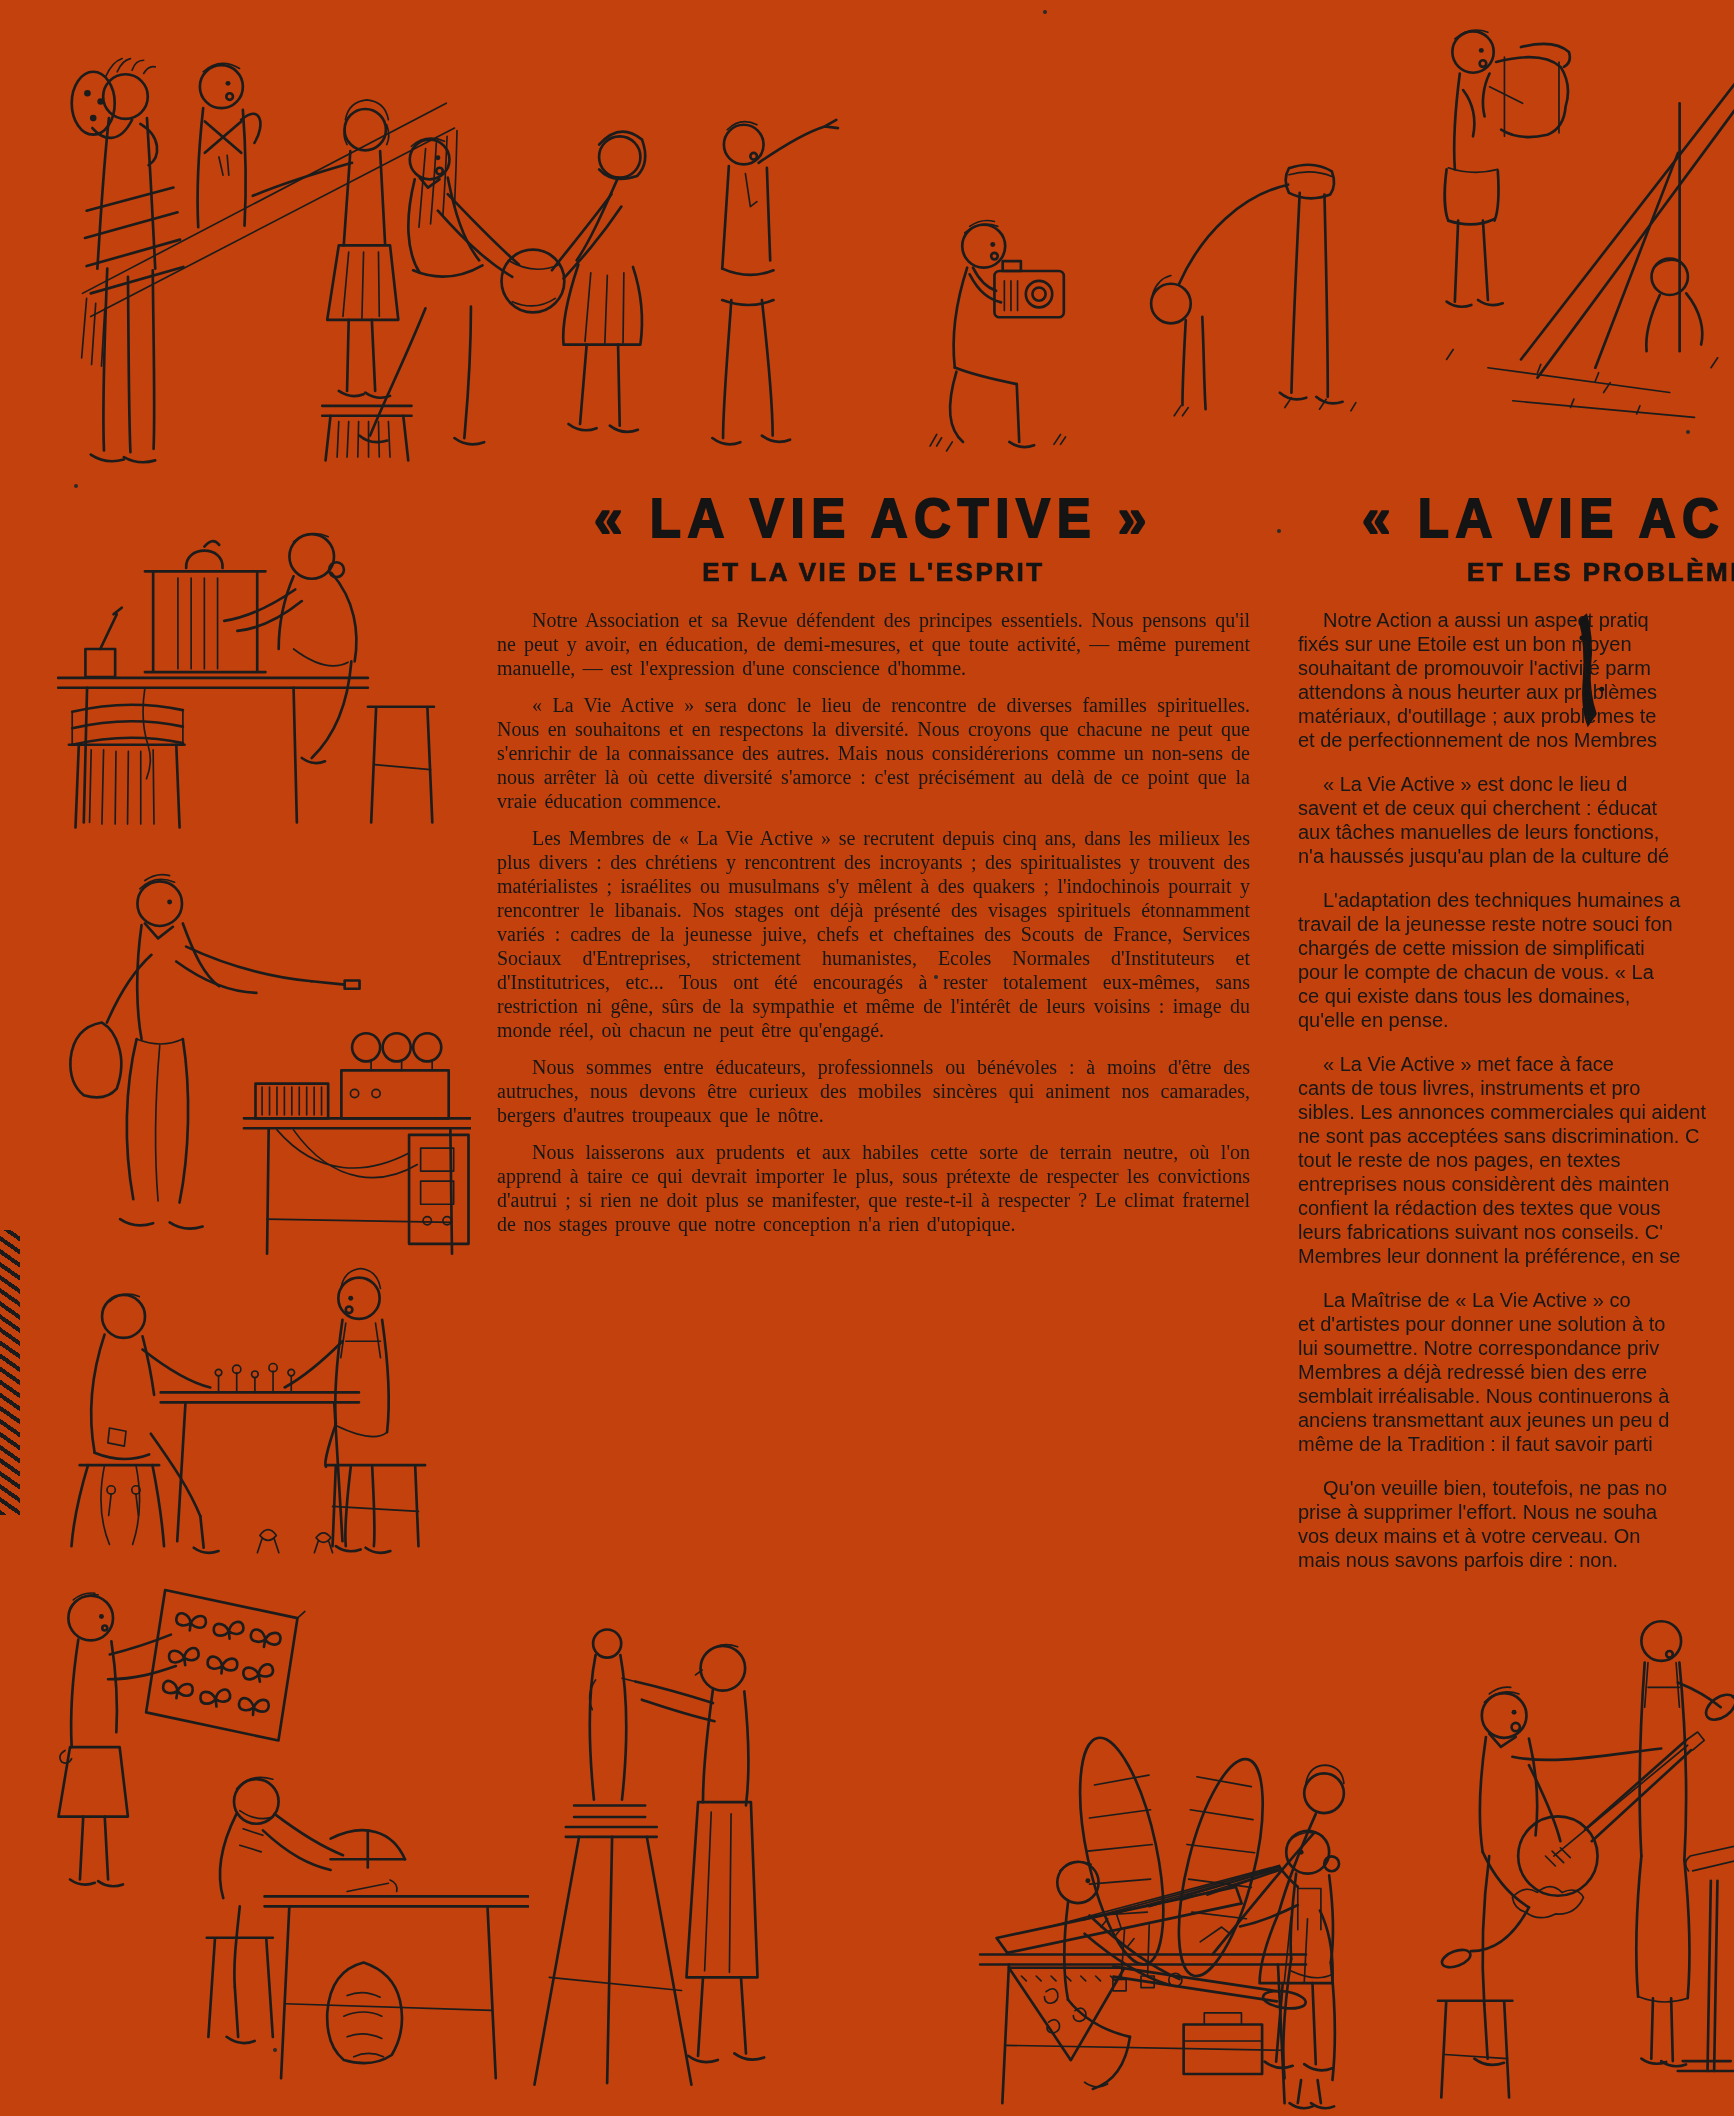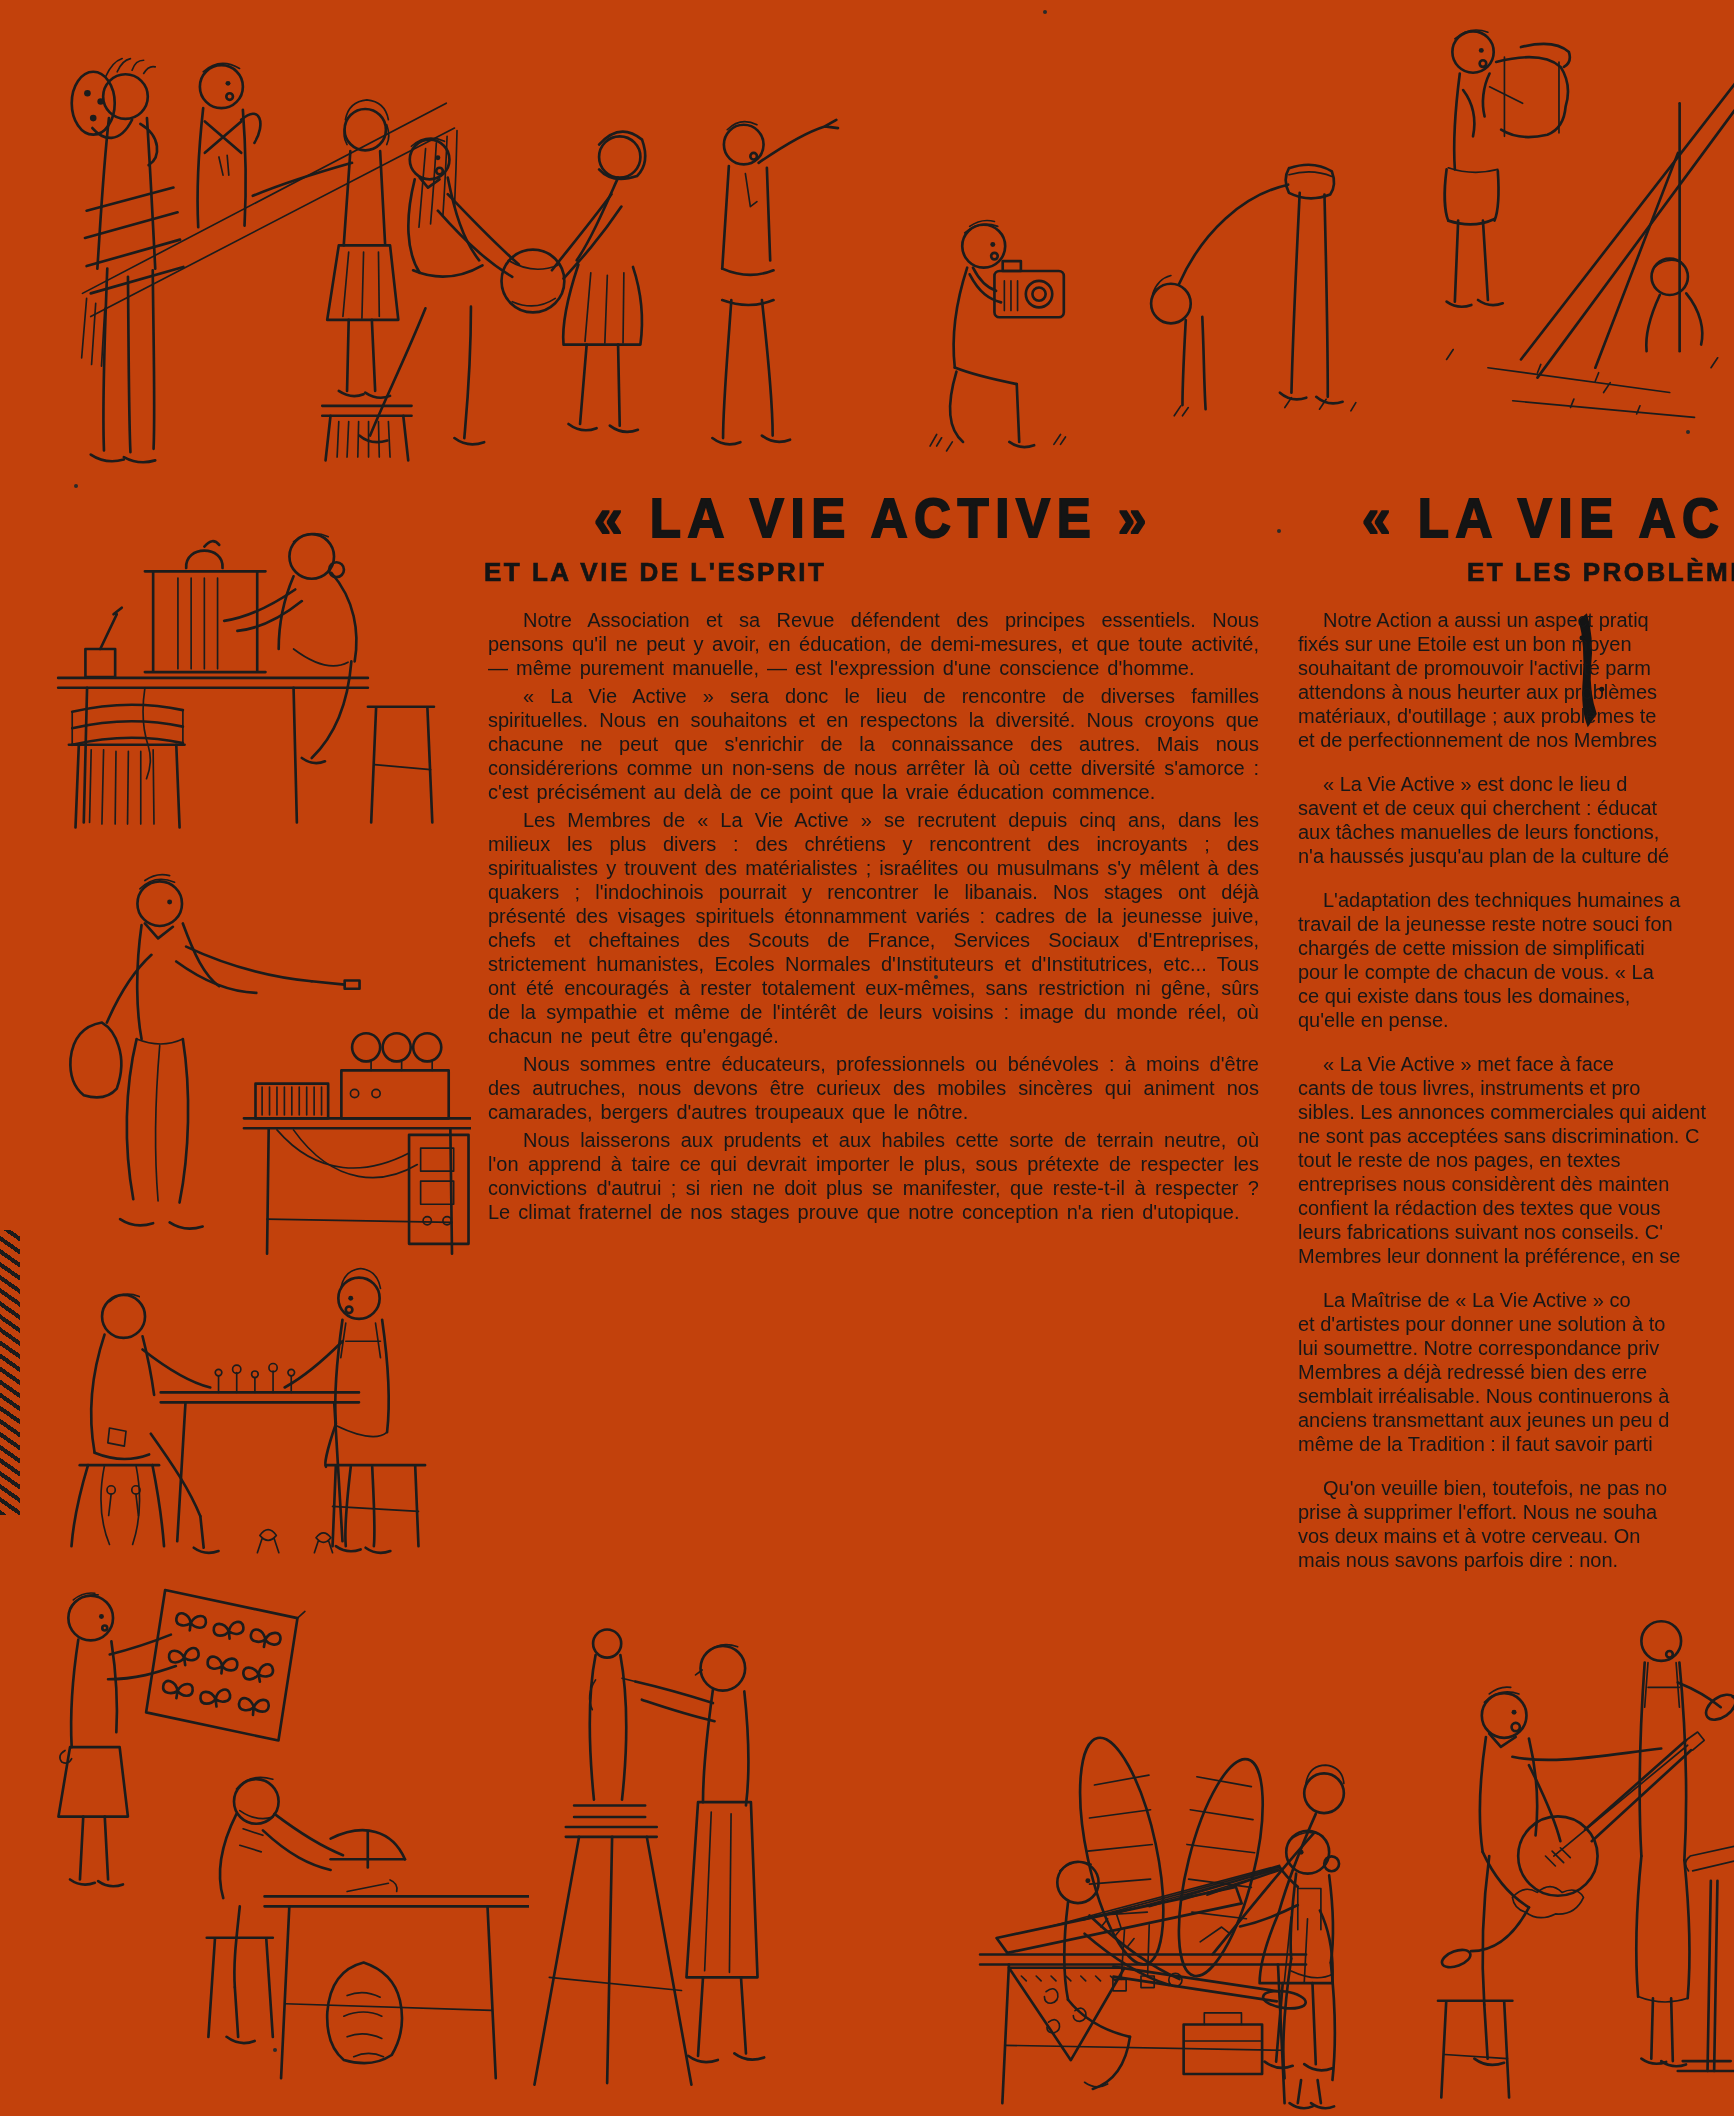--- a/index.html
+++ b/index.html
@@ -22,23 +22,23 @@
   .a-title {
     margin:0; font-size:51px; font-weight:700; letter-spacing:6.6px;
     -webkit-text-stroke:1.8px #141414; color:#141414; white-space:nowrap;
     transform:scaleY(1.08); transform-origin:top left;
   }
   #left-article .a-title { text-align:center; transform-origin:top center; }
   .a-sub {
     margin:11.6px 0 0 0; font-size:26px; font-weight:700; letter-spacing:2.5px;
     -webkit-text-stroke:0.7px #141414; color:#141414; white-space:nowrap;
   }
-  #left-article .a-sub { }
+  #left-article .a-sub { text-align:center; }
   .body { margin-top:20px; font-size:20px; line-height:24px; text-align:justify; word-spacing:2.5px; }
-  .body p { margin:4px; text-indent:35px; }
+  .body p { margin:13px; text-indent:35px;font-family:Liberation Serif, serif; }
   .rbody { margin-top:20px; font-size:20px; line-height:24px; }
   .rpara { margin:0 0 20px 0; }
   .rline { white-space:pre; }
   .rline.first { text-indent:25px; }
   
   .edge-hatch {
     position:absolute; left:0; top:1230px; width:20px; height:285px;
     background:repeating-linear-gradient(35deg,#1b1b1b 0 4.1px,transparent 4.1px 10.7px);
   }
   .speck { position:absolute; width:4.1px; height:4.1px; border-radius:50%; background:#2a2a2a; }

